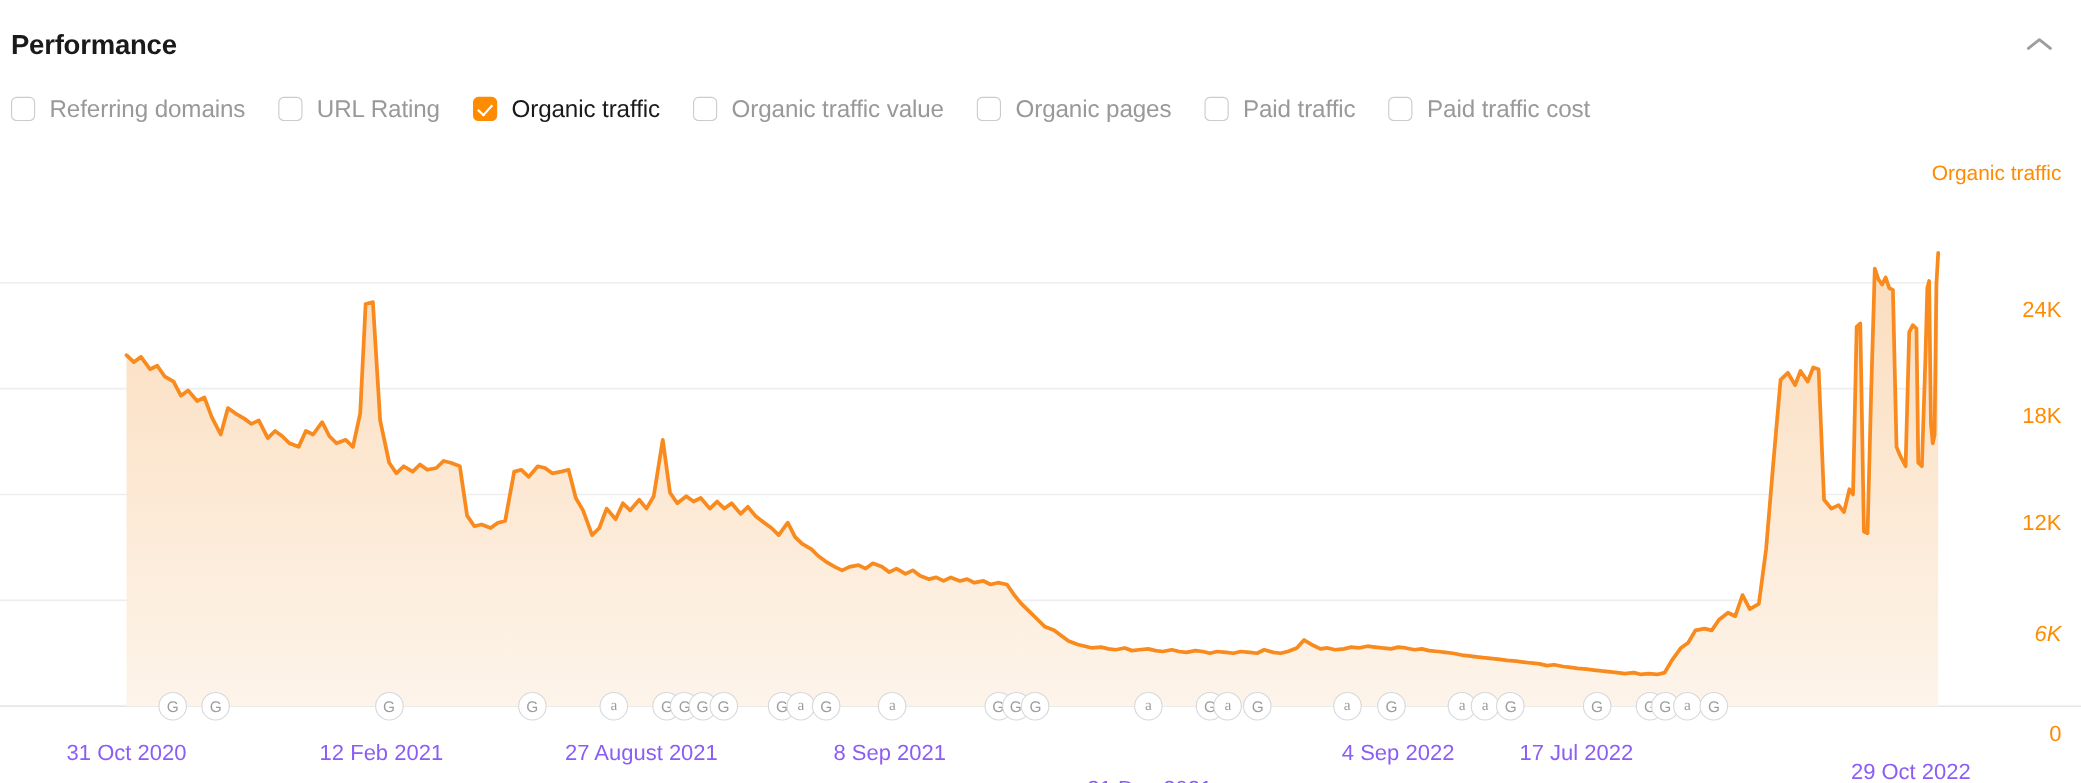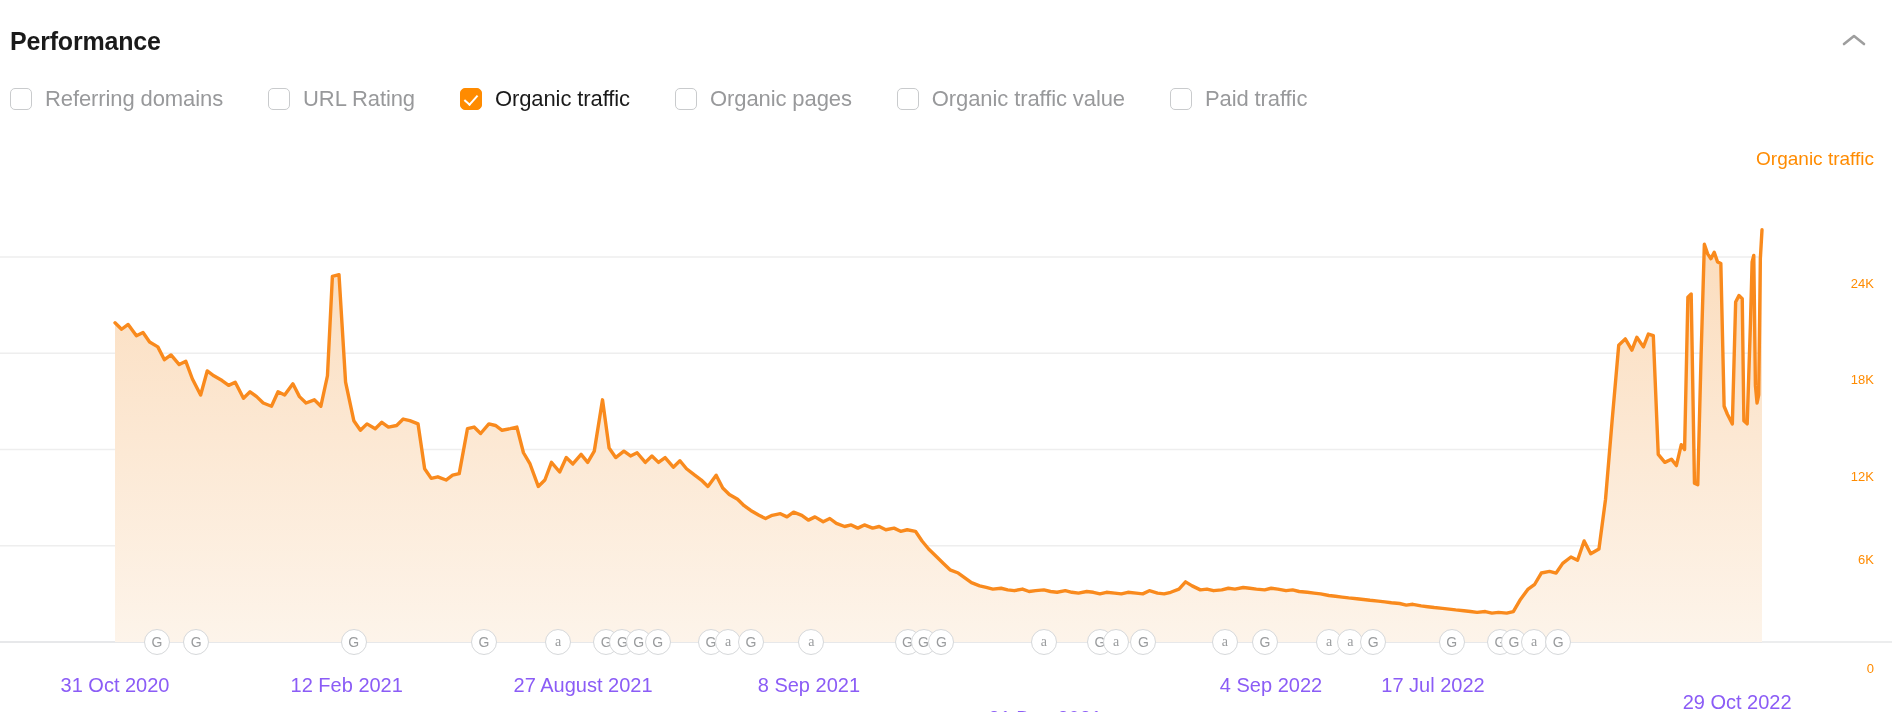--- a/index.html
+++ b/index.html
@@ -56,21 +56,21 @@
   .collapse-btn svg { display: block; }
 
   
   .legend-row {
     position: absolute;
     left: 10px;
     top: 82px;
     height: 34px;
     display: flex;
     align-items: center;
-    gap: 15px;
+    gap: 0;
     white-space: nowrap;
   }
   .legend-item {
     display: flex;
     align-items: center;
     height: 34px;
     margin-right: 30px;
     cursor: pointer;
     user-select: none;
   }
@@ -130,21 +130,21 @@
     right: 18px;
     top: 12px;
     font-size: 19px;
     color: #ff8b00;
     white-space: nowrap;
   }
 
   .ytick {
     position: absolute;
     right: 18px;
-    font-size: 13px;
+    font-size: 20px;
     color: #ff8b00;
     white-space: nowrap;
     transform: translateY(-50%);
   }
 
   .xtick {
     position: absolute;
     top: 538px;
     font-size: 20px;
     color: #8b5cf6;
@@ -195,29 +195,33 @@
       <div class="legend-item">
         <span class="cbox"></span>
         <span class="legend-label">URL Rating</span>
       </div>
       <div class="legend-item active">
         <span class="cbox checked"></span>
         <span class="legend-label">Organic traffic</span>
       </div>
       <div class="legend-item">
         <span class="cbox"></span>
+        <span class="legend-label">Organic traffic value</span>
+      </div>
+      <div class="legend-item">
+        <span class="cbox"></span>
         <span class="legend-label">Organic pages</span>
       </div>
       <div class="legend-item">
         <span class="cbox"></span>
-        <span class="legend-label">Organic traffic value</span>
-      </div>
-      <div class="legend-item">
-        <span class="cbox"></span>
         <span class="legend-label">Paid traffic</span>
+      </div>
+      <div class="legend-item">
+        <span class="cbox"></span>
+        <span class="legend-label">Paid traffic cost</span>
       </div>
     </div>
 
   <div class="chart-wrap">
     <svg class="chart-svg" id="chart-svg" width="1892" height="576">
         <defs>
           <linearGradient id="areaGrad" x1="0" y1="0" x2="0" y2="1">
             <stop offset="0%" stop-color="#fbdcbc"></stop>
             <stop offset="100%" stop-color="#fdf4ea"></stop>
           </linearGradient>
@@ -231,21 +235,21 @@
         <path d="M115.00 186.83 L121.59 193.25 L128.18 188.44 L136.41 199.67 L143.00 196.46 L149.59 206.08 L157.82 210.89 L164.41 223.72 L171.00 218.91 L179.23 228.53 L185.82 225.33 L192.41 242.97 L200.64 259.01 L207.23 234.95 L213.82 239.76 L222.06 244.57 L228.64 249.38 L235.23 246.18 L243.47 262.22 L250.05 255.80 L256.64 260.61 L263.23 267.03 L271.47 270.23 L278.05 255.80 L284.64 259.01 L292.88 247.78 L299.46 260.61 L306.05 267.03 L314.29 263.82 L320.88 270.23 L327.46 239.76 L332.40 140.32 L338.99 138.72 L345.58 246.18 L353.81 284.67 L360.40 294.29 L366.99 287.88 L375.23 292.69 L381.81 286.27 L388.40 291.08 L396.64 289.48 L403.22 283.07 L409.81 284.67 L418.05 287.88 L424.64 332.78 L431.22 342.41 L437.81 340.80 L446.05 344.01 L452.63 339.20 L459.22 337.60 L467.46 292.69 L474.05 291.08 L480.63 297.50 L488.87 287.88 L495.46 289.48 L502.04 294.29 L510.28 292.69 L516.87 291.08 L523.46 316.75 L530.04 327.97 L538.28 350.43 L544.87 344.01 L551.46 326.37 L559.69 335.99 L566.28 321.56 L572.87 327.97 L581.10 318.35 L587.69 326.37 L594.28 315.14 L602.51 263.82 L609.10 311.93 L615.69 321.56 L623.92 315.14 L630.51 319.95 L637.10 316.75 L645.33 326.37 L651.92 319.95 L658.51 326.37 L665.10 321.56 L673.33 331.18 L679.92 324.77 L686.51 332.78 L694.74 339.20 L701.33 344.01 L707.92 350.43 L716.15 339.20 L722.74 352.03 L729.33 358.45 L737.57 363.26 L744.15 369.67 L750.74 374.48 L758.98 379.30 L765.57 382.50 L772.15 379.30 L780.39 377.69 L786.98 380.90 L793.56 376.09 L801.80 379.30 L808.39 384.11 L814.98 380.90 L823.21 385.71 L829.80 382.50 L836.39 387.32 L844.62 390.52 L851.21 388.92 L857.80 392.13 L864.38 388.92 L872.62 392.13 L879.21 390.52 L885.80 393.73 L894.03 392.13 L900.62 395.33 L907.21 393.73 L915.44 395.33 L922.03 404.96 L928.62 412.98 L936.85 421.00 L943.44 427.41 L950.03 433.83 L958.26 437.03 L964.85 441.85 L971.44 446.66 L979.68 449.87 L986.26 451.47 L992.85 453.07 L1001.09 452.27 L1007.67 453.88 L1014.26 454.68 L1022.50 453.07 L1029.09 455.48 L1035.67 454.68 L1043.91 453.88 L1050.50 455.48 L1057.08 456.28 L1065.32 454.68 L1071.91 456.28 L1078.49 457.08 L1086.73 455.48 L1093.32 456.28 L1099.91 457.88 L1106.49 456.28 L1114.73 457.08 L1121.32 457.88 L1127.90 456.28 L1136.14 457.08 L1142.73 457.88 L1149.32 454.68 L1157.55 457.08 L1164.14 457.88 L1170.73 456.28 L1178.96 453.07 L1185.55 445.86 L1192.14 449.87 L1200.37 453.88 L1206.96 453.07 L1213.55 454.68 L1221.78 453.88 L1228.37 452.27 L1234.96 453.07 L1243.20 451.47 L1249.78 452.27 L1256.37 453.07 L1264.61 453.88 L1271.19 452.27 L1277.78 453.07 L1286.02 454.68 L1292.61 453.88 L1299.19 455.48 L1307.43 456.28 L1314.02 457.08 L1320.60 457.88 L1328.84 459.49 L1335.43 460.29 L1342.02 461.09 L1348.60 461.89 L1356.84 462.70 L1363.43 463.50 L1370.01 464.30 L1378.25 465.10 L1384.84 465.90 L1391.42 466.71 L1399.66 467.51 L1406.25 469.11 L1412.84 468.31 L1421.07 469.91 L1427.66 470.72 L1434.25 471.52 L1442.48 472.32 L1449.07 473.12 L1455.66 473.92 L1463.89 474.73 L1470.48 475.53 L1477.07 476.33 L1485.30 475.53 L1491.89 477.13 L1498.48 476.33 L1506.71 477.13 L1513.30 475.53 L1519.89 464.30 L1528.13 453.07 L1534.71 448.26 L1541.30 437.03 L1549.54 435.43 L1556.13 437.03 L1562.71 427.41 L1570.95 421.00 L1577.54 424.20 L1584.12 404.96 L1590.71 417.79 L1598.95 412.98 L1605.54 363.26 L1612.12 284.67 L1618.71 209.29 L1625.30 202.87 L1631.89 214.10 L1636.83 201.27 L1643.42 210.89 L1648.36 198.06 L1653.30 199.67 L1658.24 318.35 L1664.83 326.37 L1671.41 323.16 L1676.36 329.58 L1681.30 308.73 L1684.59 313.54 L1687.88 161.17 L1691.18 157.97 L1694.47 347.22 L1697.77 348.82 L1701.06 220.52 L1704.36 108.25 L1707.65 117.87 L1710.94 122.68 L1714.24 116.27 L1717.53 125.89 L1720.83 127.49 L1724.12 270.23 L1727.41 278.25 L1729.06 281.46 L1732.35 287.88 L1735.65 165.98 L1738.94 159.57 L1742.24 162.78 L1743.88 284.67 L1747.18 287.88 L1750.47 186.83 L1752.12 125.89 L1753.77 119.47 L1755.41 249.38 L1757.06 267.03 L1758.71 259.01 L1760.35 122.68 L1762.00 93.81 L1762.00 506 L115.00 506 Z" fill="url(#areaGrad)"></path>
         <path d="M115.00 186.83 L121.59 193.25 L128.18 188.44 L136.41 199.67 L143.00 196.46 L149.59 206.08 L157.82 210.89 L164.41 223.72 L171.00 218.91 L179.23 228.53 L185.82 225.33 L192.41 242.97 L200.64 259.01 L207.23 234.95 L213.82 239.76 L222.06 244.57 L228.64 249.38 L235.23 246.18 L243.47 262.22 L250.05 255.80 L256.64 260.61 L263.23 267.03 L271.47 270.23 L278.05 255.80 L284.64 259.01 L292.88 247.78 L299.46 260.61 L306.05 267.03 L314.29 263.82 L320.88 270.23 L327.46 239.76 L332.40 140.32 L338.99 138.72 L345.58 246.18 L353.81 284.67 L360.40 294.29 L366.99 287.88 L375.23 292.69 L381.81 286.27 L388.40 291.08 L396.64 289.48 L403.22 283.07 L409.81 284.67 L418.05 287.88 L424.64 332.78 L431.22 342.41 L437.81 340.80 L446.05 344.01 L452.63 339.20 L459.22 337.60 L467.46 292.69 L474.05 291.08 L480.63 297.50 L488.87 287.88 L495.46 289.48 L502.04 294.29 L510.28 292.69 L516.87 291.08 L523.46 316.75 L530.04 327.97 L538.28 350.43 L544.87 344.01 L551.46 326.37 L559.69 335.99 L566.28 321.56 L572.87 327.97 L581.10 318.35 L587.69 326.37 L594.28 315.14 L602.51 263.82 L609.10 311.93 L615.69 321.56 L623.92 315.14 L630.51 319.95 L637.10 316.75 L645.33 326.37 L651.92 319.95 L658.51 326.37 L665.10 321.56 L673.33 331.18 L679.92 324.77 L686.51 332.78 L694.74 339.20 L701.33 344.01 L707.92 350.43 L716.15 339.20 L722.74 352.03 L729.33 358.45 L737.57 363.26 L744.15 369.67 L750.74 374.48 L758.98 379.30 L765.57 382.50 L772.15 379.30 L780.39 377.69 L786.98 380.90 L793.56 376.09 L801.80 379.30 L808.39 384.11 L814.98 380.90 L823.21 385.71 L829.80 382.50 L836.39 387.32 L844.62 390.52 L851.21 388.92 L857.80 392.13 L864.38 388.92 L872.62 392.13 L879.21 390.52 L885.80 393.73 L894.03 392.13 L900.62 395.33 L907.21 393.73 L915.44 395.33 L922.03 404.96 L928.62 412.98 L936.85 421.00 L943.44 427.41 L950.03 433.83 L958.26 437.03 L964.85 441.85 L971.44 446.66 L979.68 449.87 L986.26 451.47 L992.85 453.07 L1001.09 452.27 L1007.67 453.88 L1014.26 454.68 L1022.50 453.07 L1029.09 455.48 L1035.67 454.68 L1043.91 453.88 L1050.50 455.48 L1057.08 456.28 L1065.32 454.68 L1071.91 456.28 L1078.49 457.08 L1086.73 455.48 L1093.32 456.28 L1099.91 457.88 L1106.49 456.28 L1114.73 457.08 L1121.32 457.88 L1127.90 456.28 L1136.14 457.08 L1142.73 457.88 L1149.32 454.68 L1157.55 457.08 L1164.14 457.88 L1170.73 456.28 L1178.96 453.07 L1185.55 445.86 L1192.14 449.87 L1200.37 453.88 L1206.96 453.07 L1213.55 454.68 L1221.78 453.88 L1228.37 452.27 L1234.96 453.07 L1243.20 451.47 L1249.78 452.27 L1256.37 453.07 L1264.61 453.88 L1271.19 452.27 L1277.78 453.07 L1286.02 454.68 L1292.61 453.88 L1299.19 455.48 L1307.43 456.28 L1314.02 457.08 L1320.60 457.88 L1328.84 459.49 L1335.43 460.29 L1342.02 461.09 L1348.60 461.89 L1356.84 462.70 L1363.43 463.50 L1370.01 464.30 L1378.25 465.10 L1384.84 465.90 L1391.42 466.71 L1399.66 467.51 L1406.25 469.11 L1412.84 468.31 L1421.07 469.91 L1427.66 470.72 L1434.25 471.52 L1442.48 472.32 L1449.07 473.12 L1455.66 473.92 L1463.89 474.73 L1470.48 475.53 L1477.07 476.33 L1485.30 475.53 L1491.89 477.13 L1498.48 476.33 L1506.71 477.13 L1513.30 475.53 L1519.89 464.30 L1528.13 453.07 L1534.71 448.26 L1541.30 437.03 L1549.54 435.43 L1556.13 437.03 L1562.71 427.41 L1570.95 421.00 L1577.54 424.20 L1584.12 404.96 L1590.71 417.79 L1598.95 412.98 L1605.54 363.26 L1612.12 284.67 L1618.71 209.29 L1625.30 202.87 L1631.89 214.10 L1636.83 201.27 L1643.42 210.89 L1648.36 198.06 L1653.30 199.67 L1658.24 318.35 L1664.83 326.37 L1671.41 323.16 L1676.36 329.58 L1681.30 308.73 L1684.59 313.54 L1687.88 161.17 L1691.18 157.97 L1694.47 347.22 L1697.77 348.82 L1701.06 220.52 L1704.36 108.25 L1707.65 117.87 L1710.94 122.68 L1714.24 116.27 L1717.53 125.89 L1720.83 127.49 L1724.12 270.23 L1727.41 278.25 L1729.06 281.46 L1732.35 287.88 L1735.65 165.98 L1738.94 159.57 L1742.24 162.78 L1743.88 284.67 L1747.18 287.88 L1750.47 186.83 L1752.12 125.89 L1753.77 119.47 L1755.41 249.38 L1757.06 267.03 L1758.71 259.01 L1760.35 122.68 L1762.00 93.81" fill="none" stroke="#f98a1d" stroke-width="3.4" stroke-linejoin="round" stroke-linecap="round"></path>
       </svg>
 
     <div class="axis-series-label">Organic traffic</div>
 
     <div id="yticks">
         <div class="ytick" style="top: 147.077px;">24K</div>
         <div class="ytick" style="top: 243.308px;">18K</div>
         <div class="ytick" style="top: 339.538px;">12K</div>
-        <div class="ytick" style="top: 423px;">6K</div>
+        <div class="ytick" style="top: 441px; font-style: italic;">6K</div>
         <div class="ytick" style="top: 532px;">0</div>
       </div>
     <div id="xticks">
         <div class="xtick" style="left: 115px;">31 Oct 2020</div>
         <div class="xtick" style="left: 346.733px;">12 Feb 2021</div>
         <div class="xtick" style="left: 583.077px;">27 August 2021</div>
         <div class="xtick" style="left: 808.881px;">8 Sep 2021</div>
         <div class="xtick" style="left: 1045.23px; margin-top: 33px;">21 Dec 2021</div>
         <div class="xtick" style="left: 1271.03px;">4 Sep 2022</div>
         <div class="xtick" style="left: 1433px;">17 Jul 2022</div>

